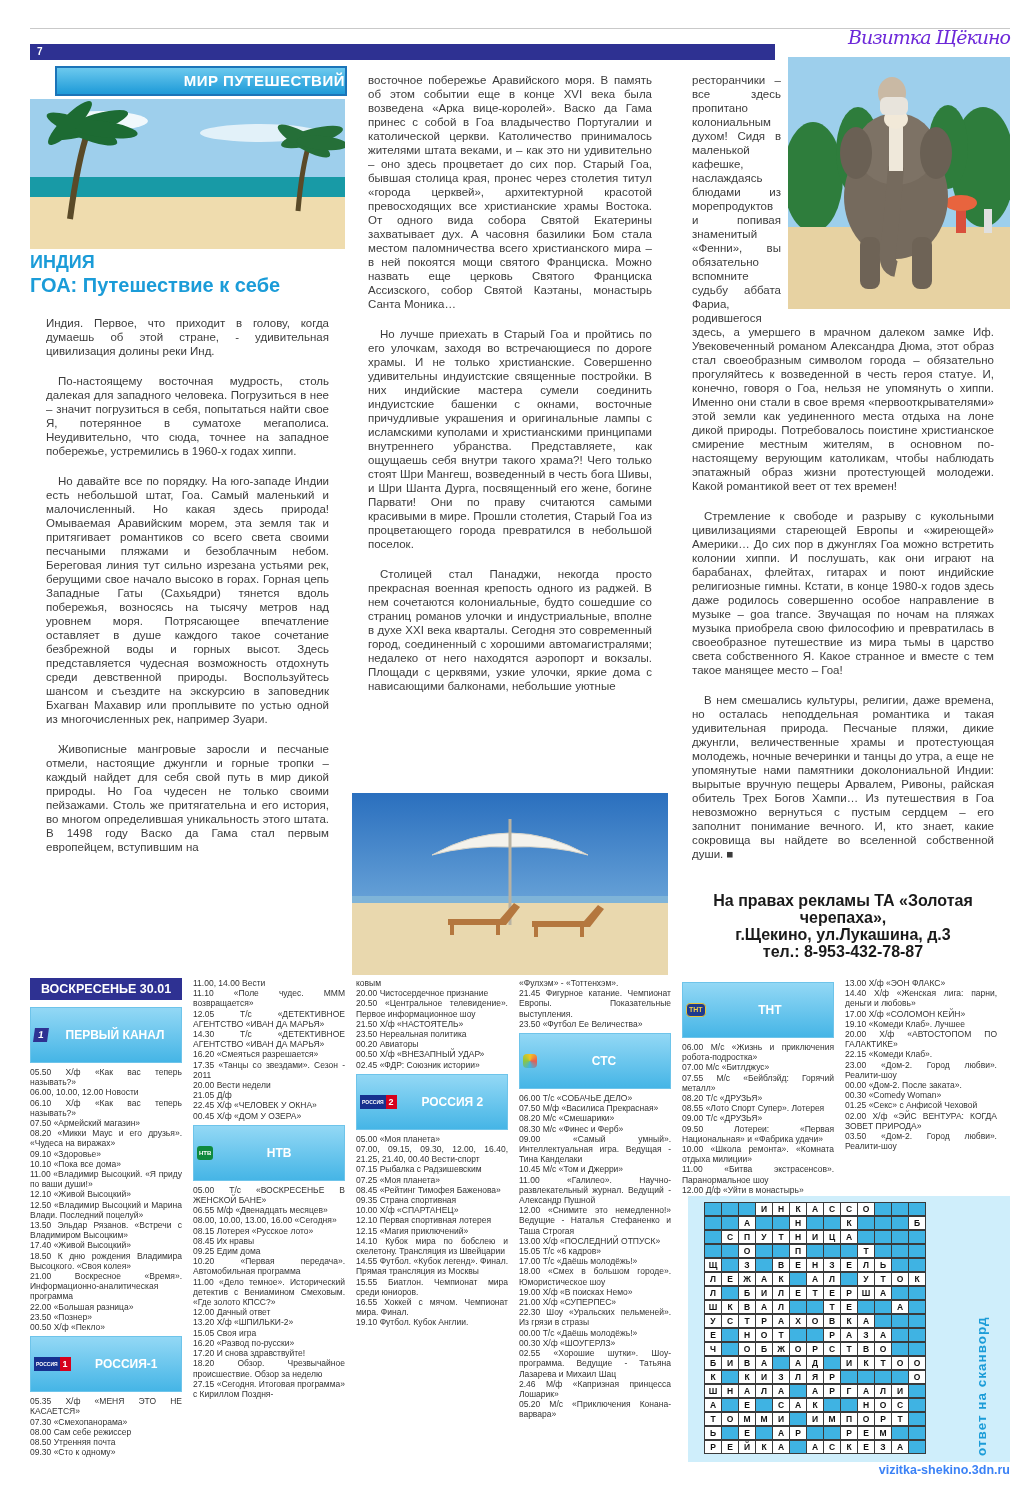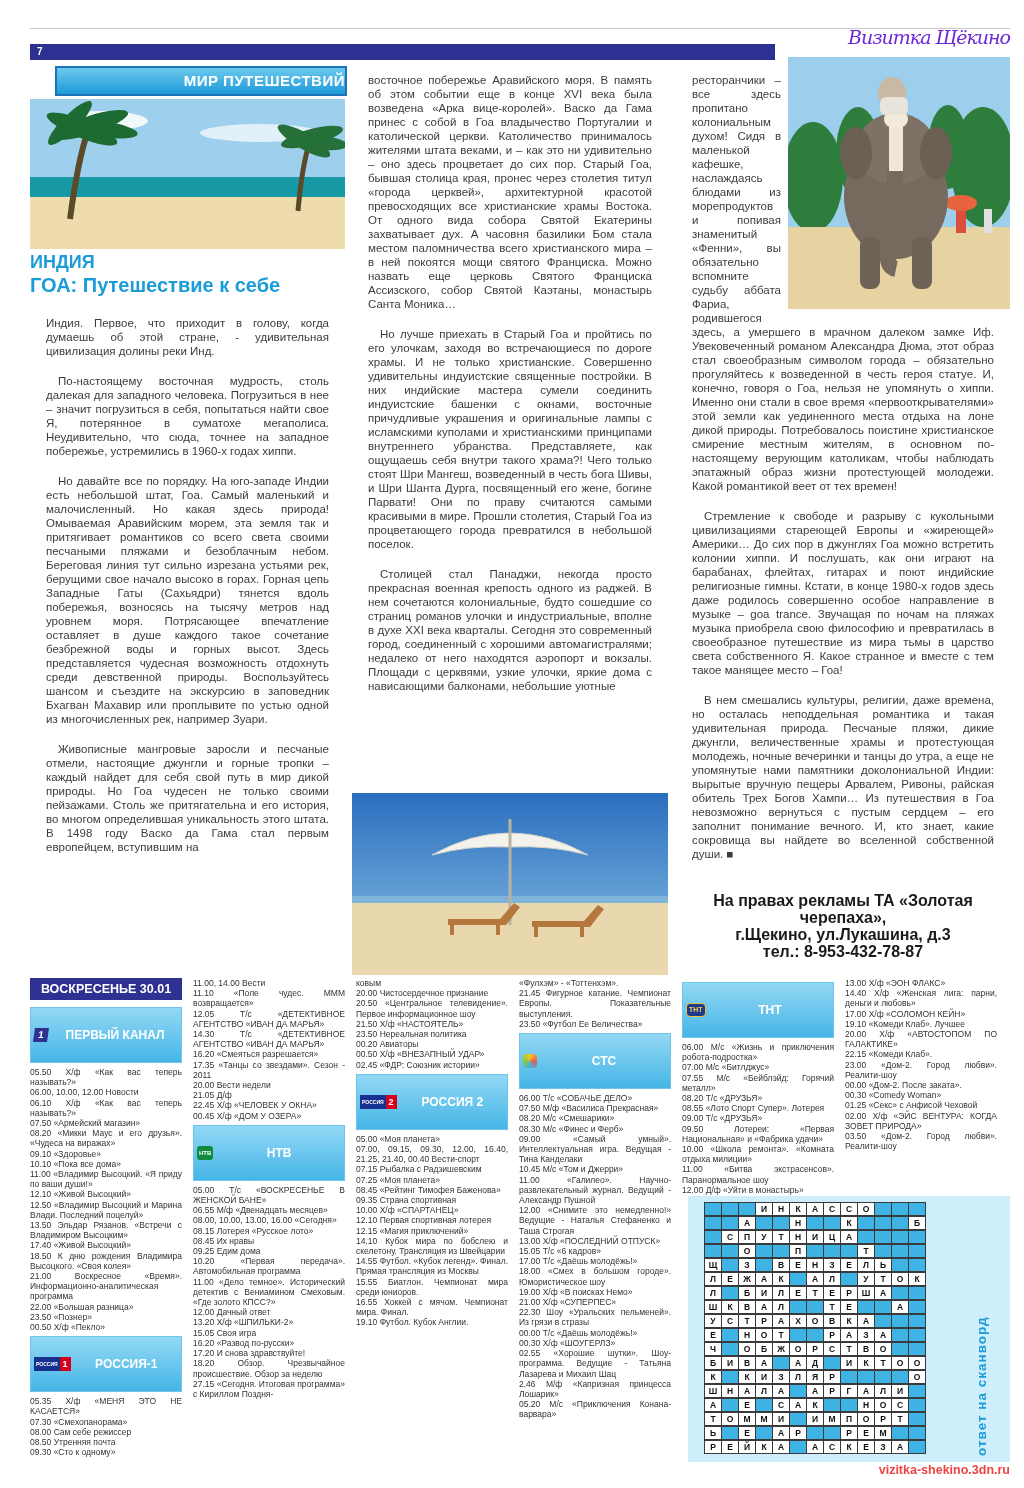--- a/index.html
+++ b/index.html
@@ -52,21 +52,21 @@
   
   .cw-panel{left:688px;top:1196px;width:322px;height:266px;background:#cfeefb}
   .cw-grid{left:704px;top:1202px}
   .cw-row{display:flex;height:14px}
   .cw-cell{width:18px;height:14px;box-sizing:border-box;border:1px solid #3a3a3a;
            margin:0 -1px -1px 0;font-size:8.5px;font-weight:bold;line-height:12px;text-align:center;
            background:#fff;color:#111}
   .cw-cell.blue{background:#3fb3e3}
   .cw-label{left:974px;top:1206px;height:250px;writing-mode:vertical-rl;transform:rotate(180deg);
             color:#1b9cd8;font-weight:bold;font-size:13.5px;letter-spacing:1px}
-  .watermark{right:14px;top:1463px;color:#ef4444;font-weight:bold;font-size:12.5px}
+  .watermark{right:14px;top:1463px;color:#3b82f6;font-weight:bold;font-size:12.5px}
 </style>
 </head>
 <body>
 
 <div class="abs topline"></div>
 <div class="abs topbar">
   <span>7</span>
 </div>
 <div class="abs brand">Визитка Щёкино</div>
 

